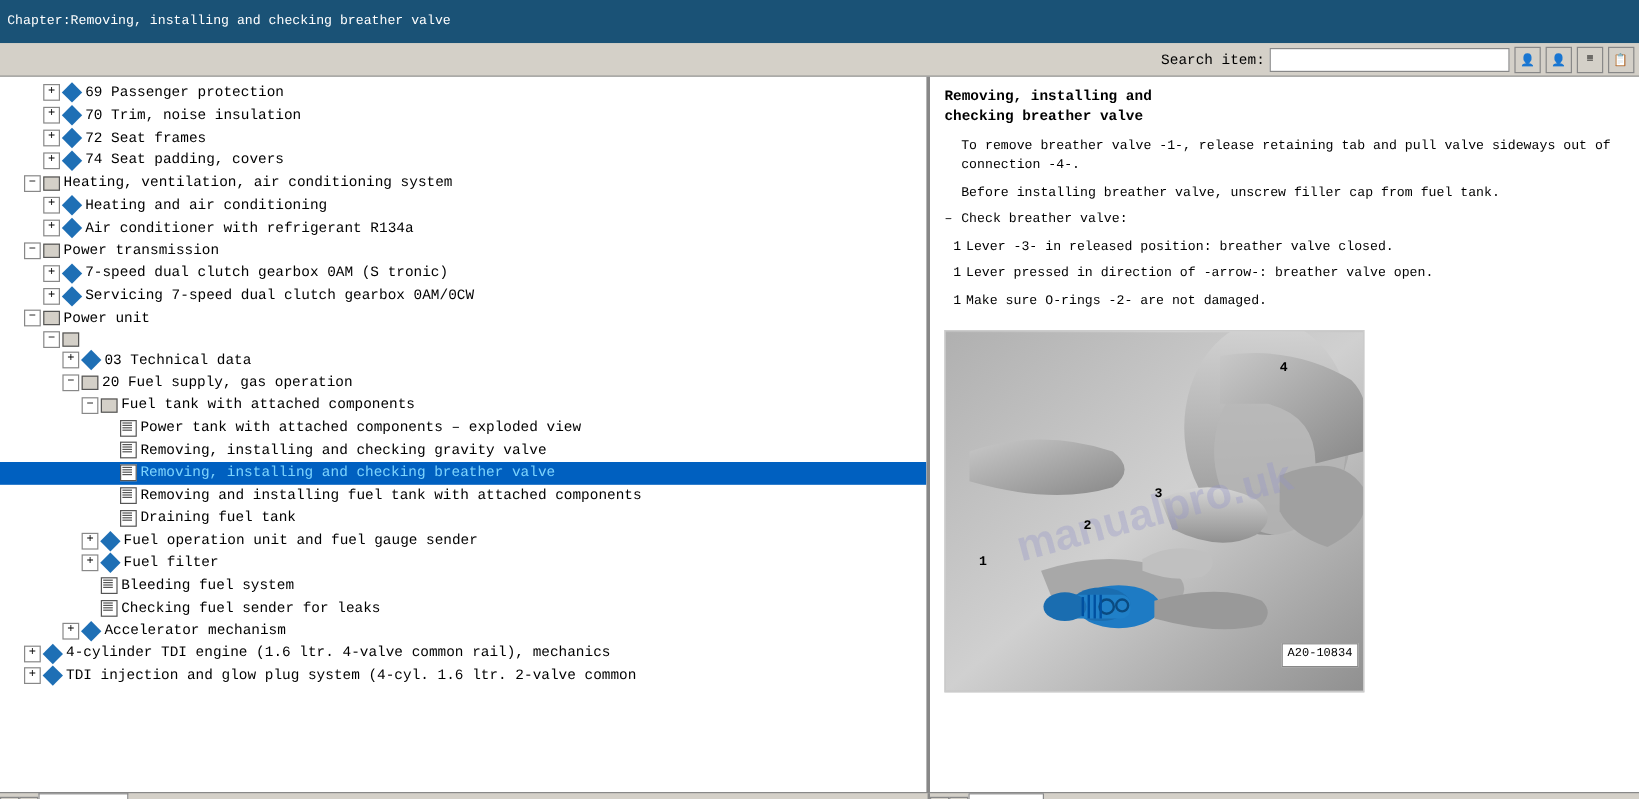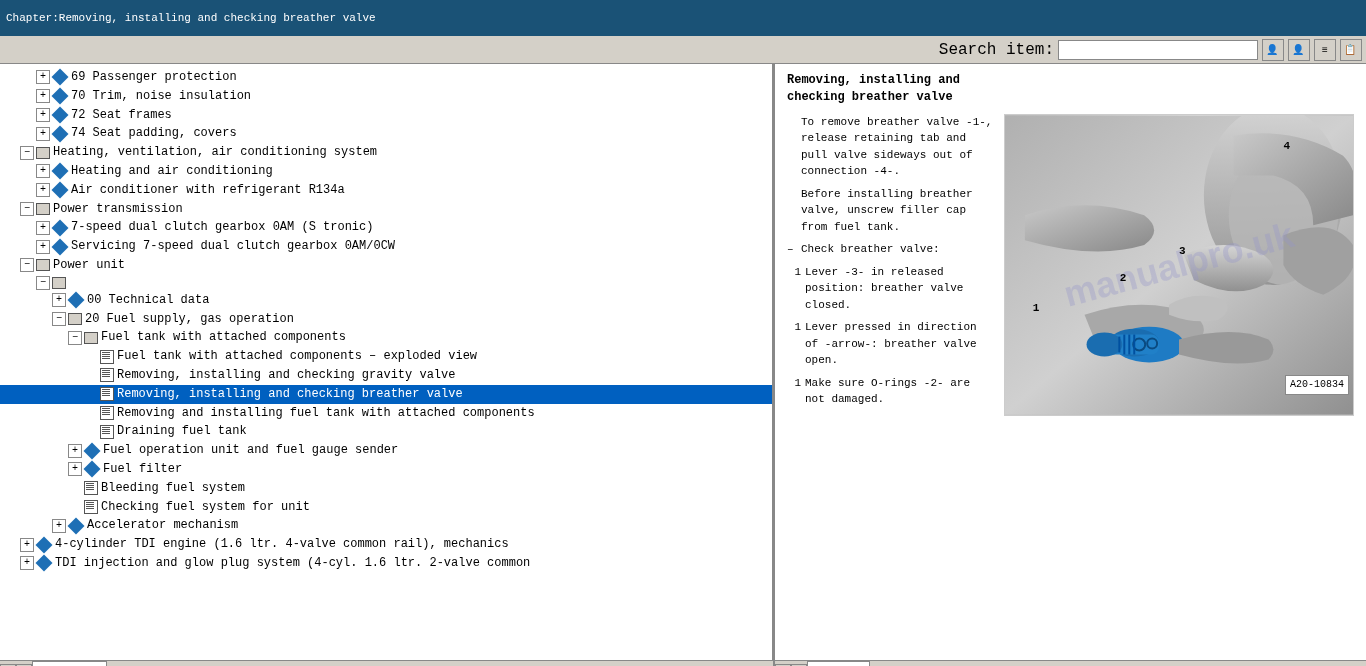--- a/index.html
+++ b/index.html
@@ -20,21 +20,21 @@
     .toolbar {
       background: #d4d0c8;
       border-bottom: 1px solid #888;
       height: 28px;
       display: flex;
       align-items: center;
       padding: 2px 4px;
       gap: 4px;
     }
     .toolbar-label {
-      font-size: 16px;
+      font-size: 12px;
     }
     .toolbar-input {
       height: 20px;
       width: 200px;
       border: 1px solid #888;
       background: white;
       font-size: 11px;
       padding: 1px 2px;
     }
     .toolbar-btn {
@@ -77,21 +77,21 @@
 
     .tree-item {
       display: flex;
       align-items: center;
       padding: 1px 0;
       white-space: nowrap;
       cursor: pointer;
       font-size: 12px;
       line-height: 1.4;
     }
-    .tree-item.selected { background: #0060c0; color: #ffffff; }
+    .tree-item.selected { background: #0060c0; color: #7dd3fc; }
     .indent-1 { padding-left: 20px; }
     .indent-2 { padding-left: 36px; }
     .indent-3 { padding-left: 52px; }
     .indent-4 { padding-left: 68px; }
     .indent-5 { padding-left: 84px; }
 
     .expand-icon {
       display: inline-block;
       width: 14px;
       height: 14px;
@@ -160,20 +160,21 @@
 
     .content-title {
       font-weight: bold;
       margin-bottom: 8px;
       font-size: 12px;
       font-family: Liberation Mono, monospace;
     }
     .content-body {
       display: flex;
       gap: 10px;
+      flex-direction: column;
     }
     .content-text {
       flex: 1;
       font-size: 11px;
       line-height: 1.5;
     }
     .content-image {
       width: 350px;
       flex-shrink: 0;
       border: 1px solid #ccc;
@@ -384,36 +385,36 @@
           <span class="book-icon"></span>
           <span>Power unit</span>
         </div>
         <div class="tree-item indent-2">
           <span class="expand-icon">−</span>
           <span class="book-icon"></span>
         </div>
         <div class="tree-item indent-3">
           <span class="expand-icon">+</span>
           <span class="blue-diamond"></span>
-          <span>00 Technical data</span>
+          <span>03 Technical data</span>
         </div>
         <div class="tree-item indent-3">
           <span class="expand-icon">−</span>
           <span class="book-icon"></span>
           <span>20 Fuel supply, gas operation</span>
         </div>
         <div class="tree-item indent-4">
           <span class="expand-icon">−</span>
           <span class="book-icon"></span>
           <span>Fuel tank with attached components</span>
         </div>
         <div class="tree-item indent-5">
           <span style="display: inline-block; width: 16px;"></span>
           <span class="doc-icon"></span>
-          <span>Fuel tank with attached components – exploded view</span>
+          <span>Power tank with attached components – exploded view</span>
         </div>
         <div class="tree-item indent-5">
           <span style="display: inline-block; width: 16px;"></span>
           <span class="doc-icon"></span>
           <span>Removing, installing and checking gravity valve</span>
         </div>
         <div class="tree-item indent-5 selected">
           <span style="display: inline-block; width: 16px;"></span>
           <span class="doc-icon"></span>
           <span>Removing, installing and checking breather valve</span>
@@ -439,21 +440,21 @@
           <span>Fuel filter</span>
         </div>
         <div class="tree-item indent-4">
           <span style="display: inline-block; width: 16px;"></span>
           <span class="doc-icon"></span>
           <span>Bleeding fuel system</span>
         </div>
         <div class="tree-item indent-4">
           <span style="display: inline-block; width: 16px;"></span>
           <span class="doc-icon"></span>
-          <span>Checking fuel system for unit</span>
+          <span>Checking fuel sender for leaks</span>
         </div>
         <div class="tree-item indent-3">
           <span class="expand-icon">+</span>
           <span class="blue-diamond"></span>
           <span>Accelerator mechanism</span>
         </div>
         <div class="tree-item indent-1">
           <span class="expand-icon">+</span>
           <span class="blue-diamond"></span>
           <span>4-cylinder TDI engine (1.6 ltr. 4-valve common rail), mechanics</span>

